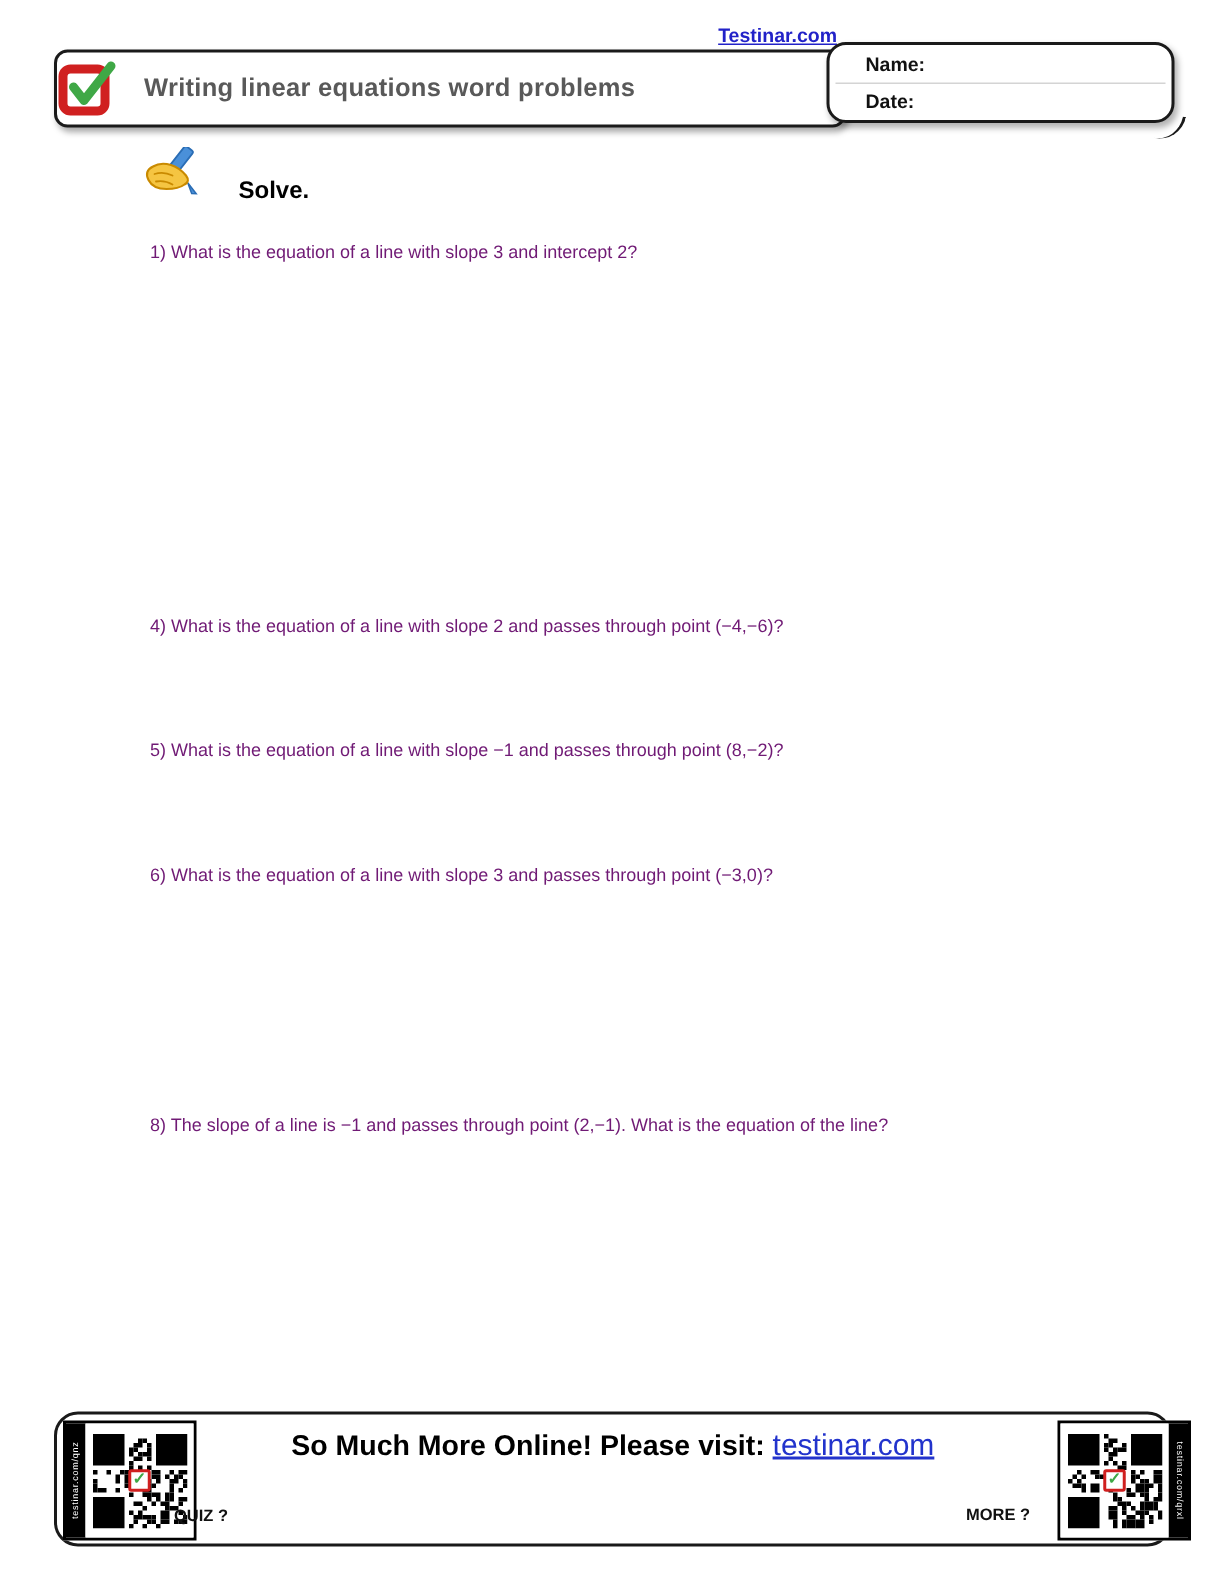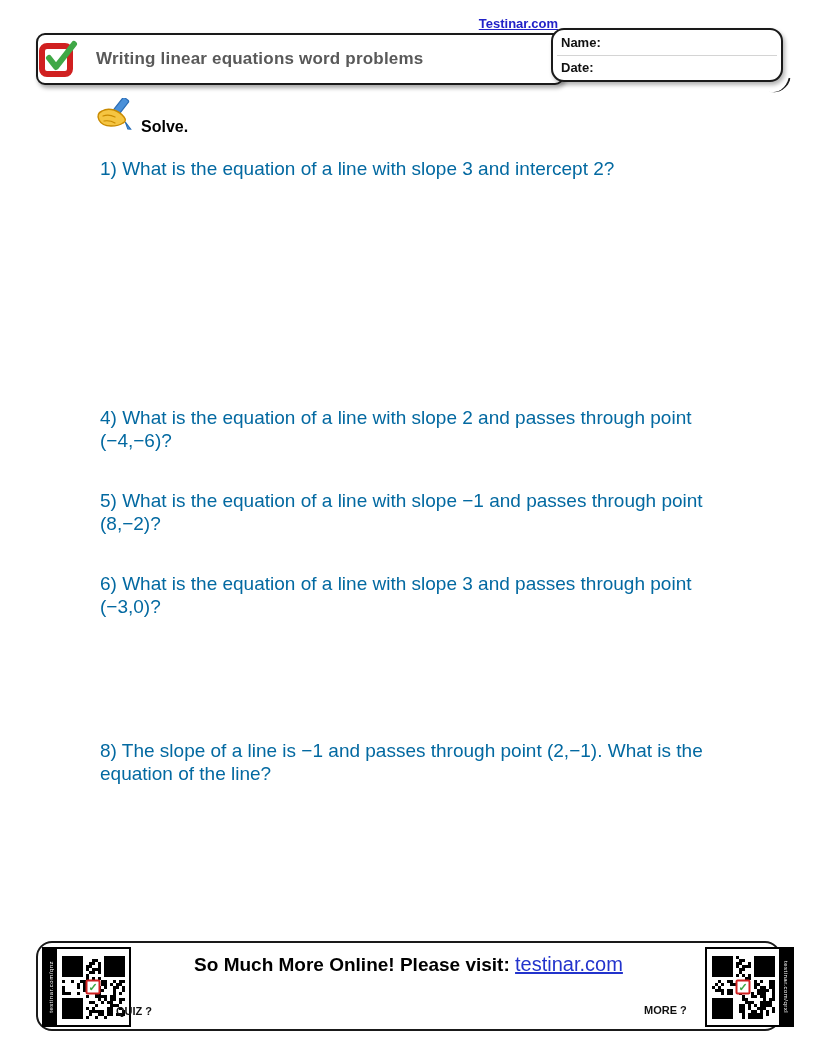--- a/index.html
+++ b/index.html
@@ -17,32 +17,32 @@
     border:2.5px solid #1a1a1a; border-radius:9px; background:#fff;
     box-shadow:2px 3px 4px rgba(0,0,0,.35); display:flex; align-items:center; }
   .header-title { font-size:17px; font-weight:bold; color:#595959; letter-spacing:.2px; margin-left:16px; }
 
   .logo-box { width:42px; height:42px; position:relative; flex:0 0 auto; }
 
   
   .name-date { position:absolute; left:551px; top:28px; width:232px; height:54px;
     border:2.5px solid #1a1a1a; border-radius:13px; background:#fff; z-index:5;
     box-shadow:2px 3px 4px rgba(0,0,0,.3); display:flex; flex-direction:column; }
-  .nd-row { flex:1; display:flex; align-items:center; padding-left:8px;
+  .nd-row { flex:1; display:flex; align-items:center; padding-left:24px;
     font-size:13px; font-weight:bold; color:#111; }
   .nd-divider { height:1px; background:#d4d4d4; margin:0 4px; }
   .nd-tail { position:absolute; right:-8px; bottom:-14px; width:18px; height:18px;
     border-right:2px solid #1a1a1a; border-radius:0 0 18px 0; transform:rotate(12deg); }
 
   
   .solve-row { position:absolute; left:95px; top:98px; display:flex; align-items:flex-end; }
-  .solve-label { font-size:16px; font-weight:bold; color:#000; margin-left:2px; }
-
-  
-  .question { position:absolute; left:100px; width:648px; font-size:19px; line-height:23px; color:#0369a1; }
+  .solve-label { font-size:16px; font-weight:bold; color:#000; margin-left:20px; }
+
+  
+  .question { position:absolute; left:100px; width:648px; font-size:12px; line-height:23px; color:#701a75; }
 
   
   .footer { position:absolute; left:36px; top:941px; width:745px; height:90px;
     border:2.5px solid #1a1a1a; border-radius:16px; background:#fff; }
   .footer-msg { position:absolute; left:0; right:0; top:10px; text-align:center;
     font-size:19px; font-weight:bold; color:#000; }
   .footer-link { font-size:20px; font-weight:normal; color:#2233cc; text-decoration:underline; cursor:pointer; }
   .corner-label { position:absolute; font-size:11px; font-weight:bold; color:#111; }
   .quiz-label { left:78px; top:62px; }
   .more-label { left:606px; top:61px; }

